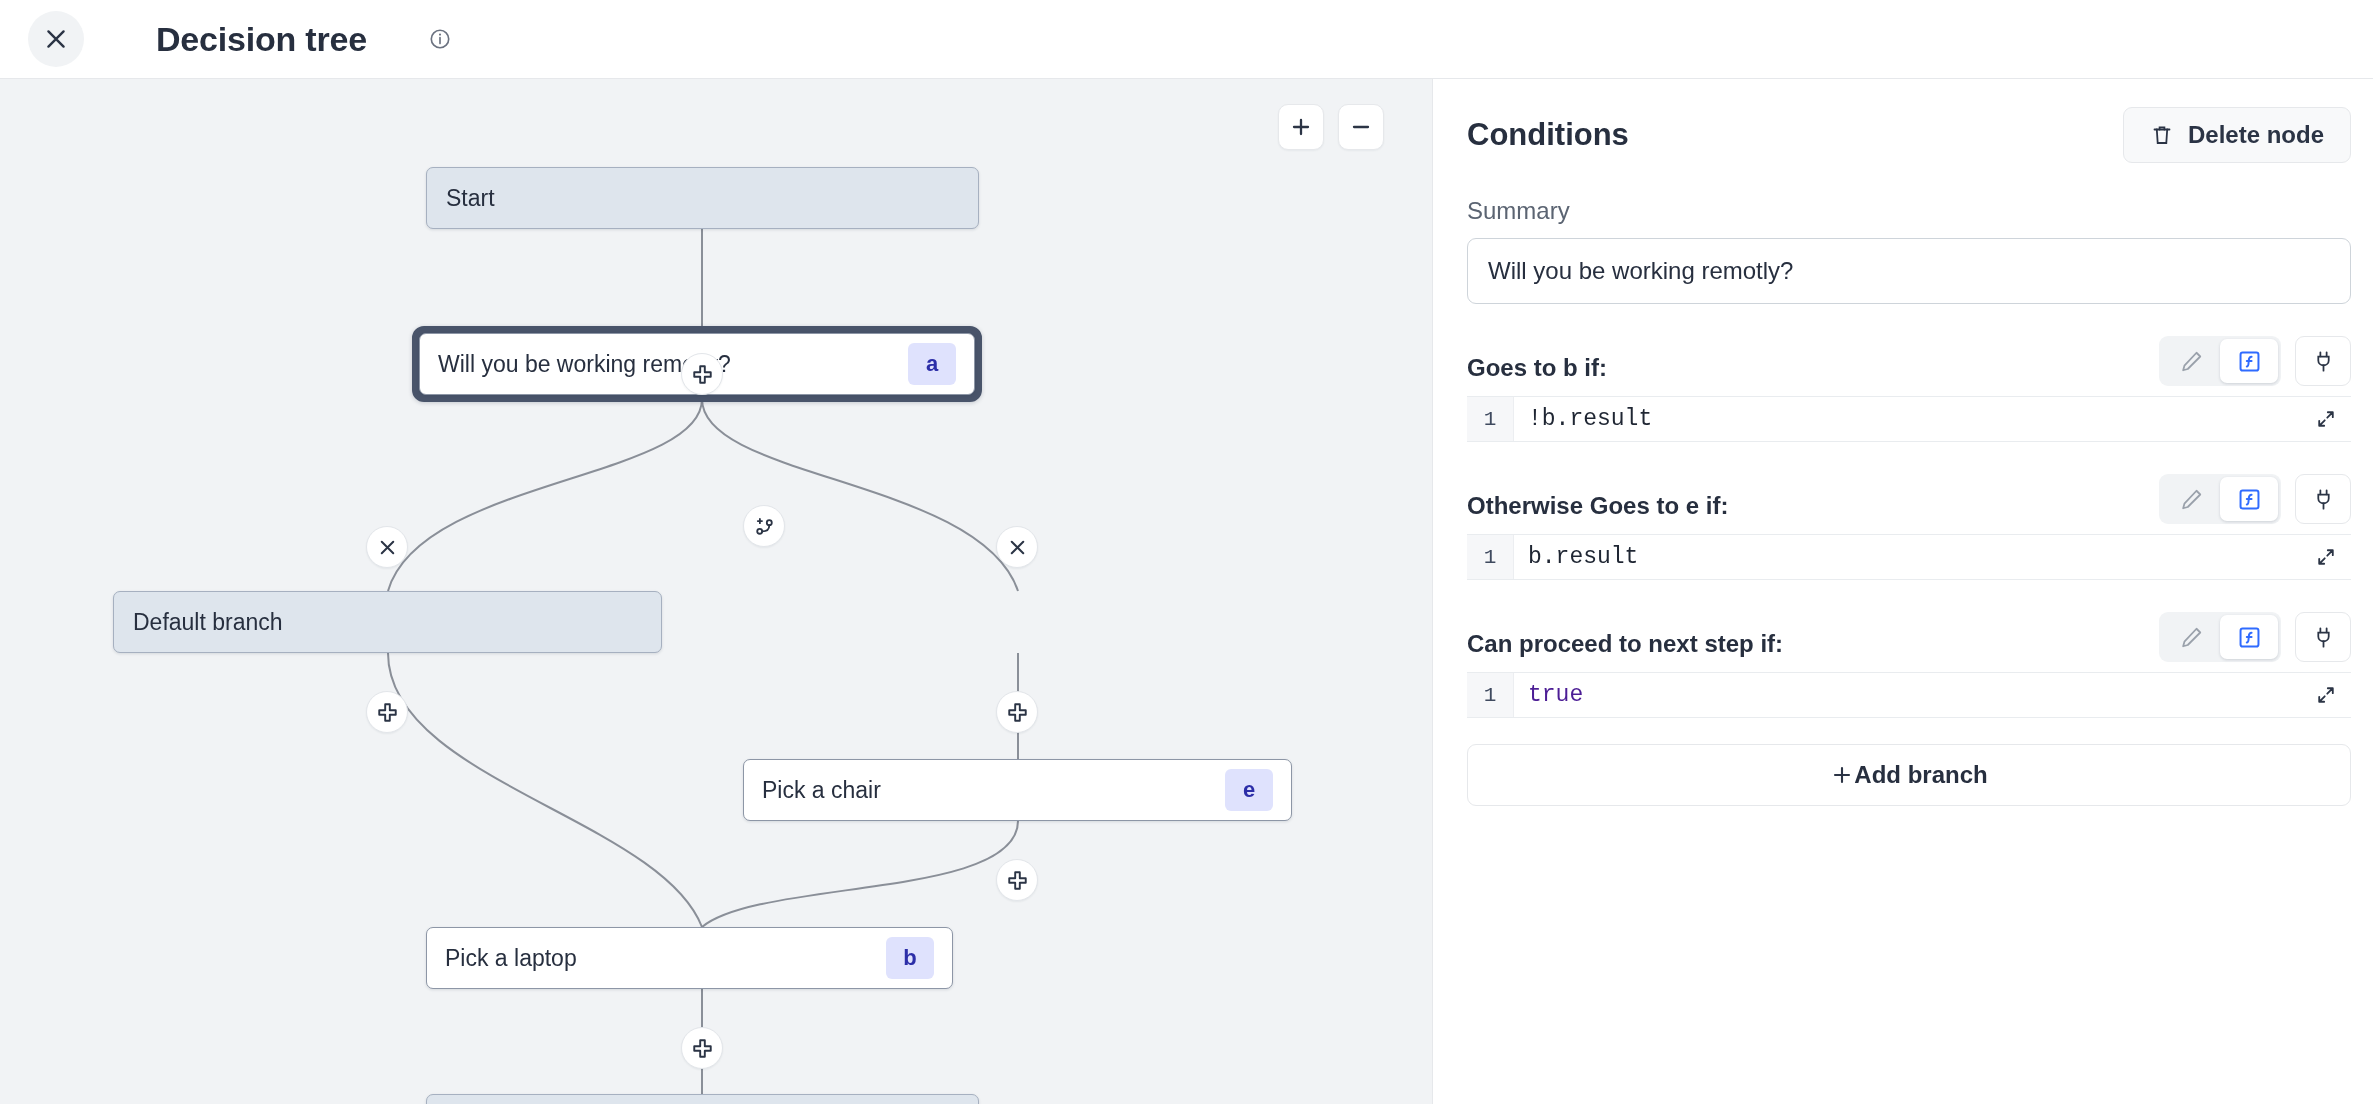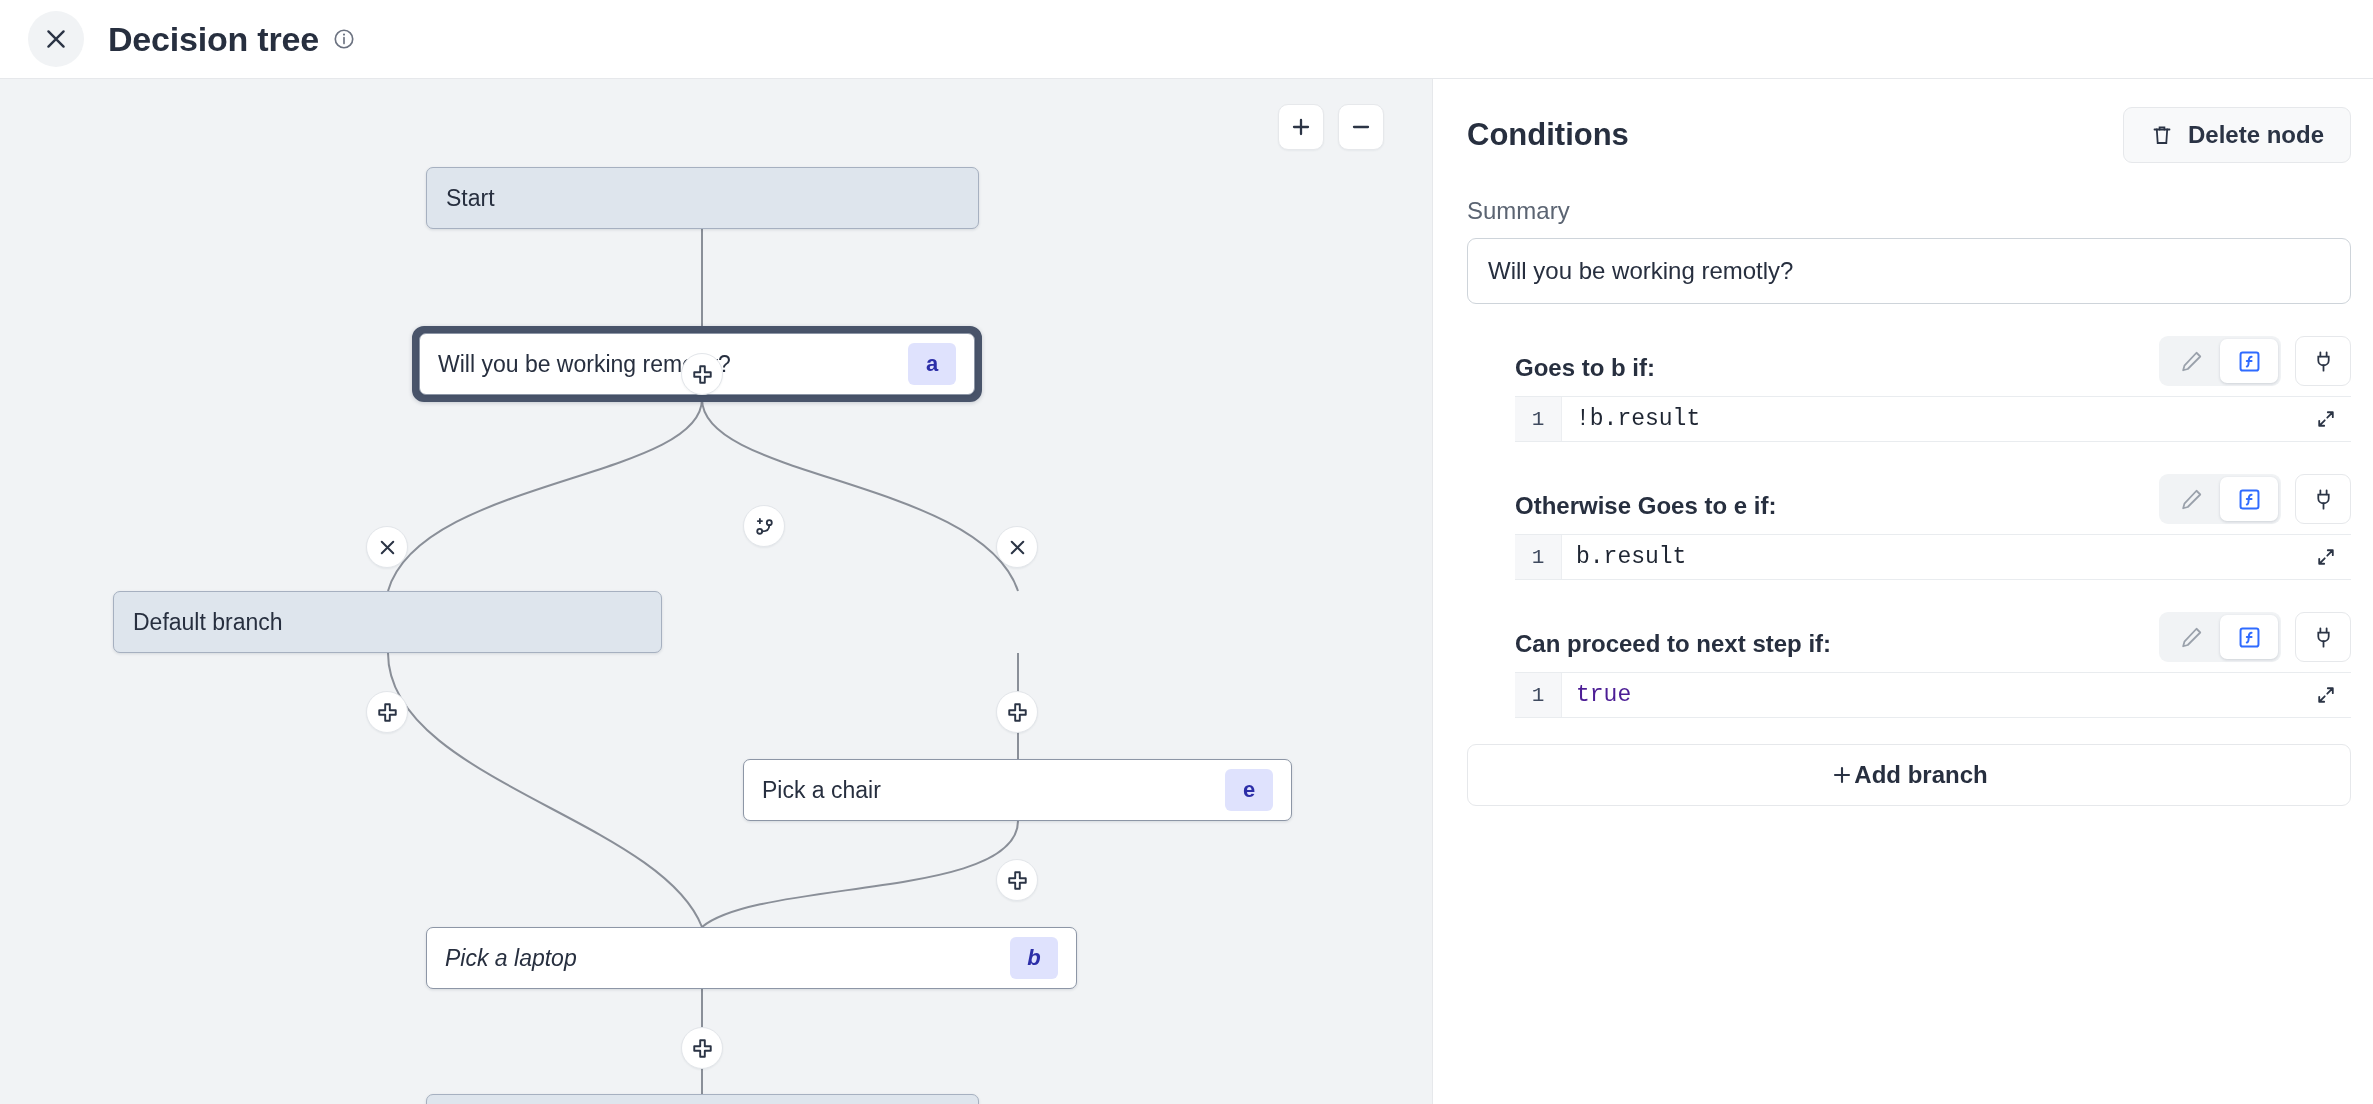--- a/index.html
+++ b/index.html
@@ -10,21 +10,21 @@
     overflow: hidden;
   }
   #app { position: relative; width: 2373px; height: 1104px; }
 
   
   .header {
     position: absolute; top: 0; left: 0;
     width: 2373px; height: 79px;
     background: #ffffff;
     border-bottom: 1px solid #e6e8eb;
-    display: flex; align-items: center;
+    display: flex; align-items: center; gap: 48px;
   }
   .close-btn {
     width: 56px; height: 56px; margin-left: 28px;
     border-radius: 50%;
     background: #f1f3f5;
     display: flex; align-items: center; justify-content: center;
     cursor: pointer; border: none;
   }
   .close-btn svg { width: 26px; height: 26px; }
   .header-title {
@@ -142,21 +142,21 @@
   .text-input {
     width: 100%; height: 66px;
     border: 1px solid #ced4da;
     border-radius: 9px;
     padding: 0 20px;
     font-size: 24px; color: #272f3f;
     font-family: "Liberation Sans", sans-serif;
     background: #fff;
     outline: none;
   }
-  .cond-block { margin-top: 30px; position: relative; margin-left: 48px; }
+  .cond-block { margin-top: 30px; position: relative; }
   .cond-row {
     display: flex; align-items: flex-end; justify-content: space-between;
     margin-bottom: 10px; height: 52px;
   }
   .cond-label {
     font-size: 24px; font-weight: bold; color: #272f3f;
     padding-bottom: 4px;
   }
   .cond-tools { display: flex; align-items: center; gap: 14px; }
   .seg-group {
@@ -289,21 +289,21 @@
     <div class="node gray" style="left:113px; top:512px; width:549px;">
       <span class="node-label">Default branch</span>
     </div>
 
 
     <div class="node white" style="left:743px; top:680px; width:549px;gap:28px;">
       <span class="node-label">Pick a chair</span>
       <span class="node-badge">e</span>
     </div>
 
-    <div class="node white" style="left:426px; top:848px; width:651px;font-style:italic;">
+    <div class="node white" style="left:426px; top:848px; width:527px;">
       <span class="node-label">Pick a laptop</span>
       <span class="node-badge">b</span>
     </div>
 
     <div class="node gray" style="left:426px; top:1015px; width:553px;">
       
     </div>
 
     <div class="handle" style="left:681px; top:274px;">
       <svg viewBox="0 0 24 24">

